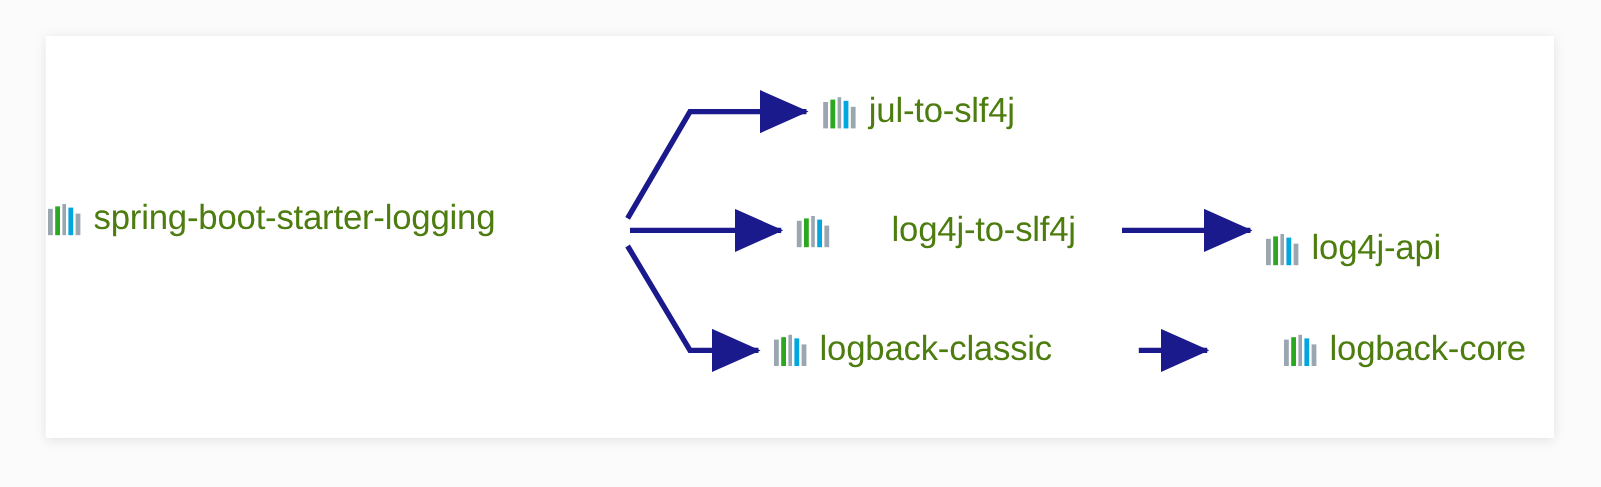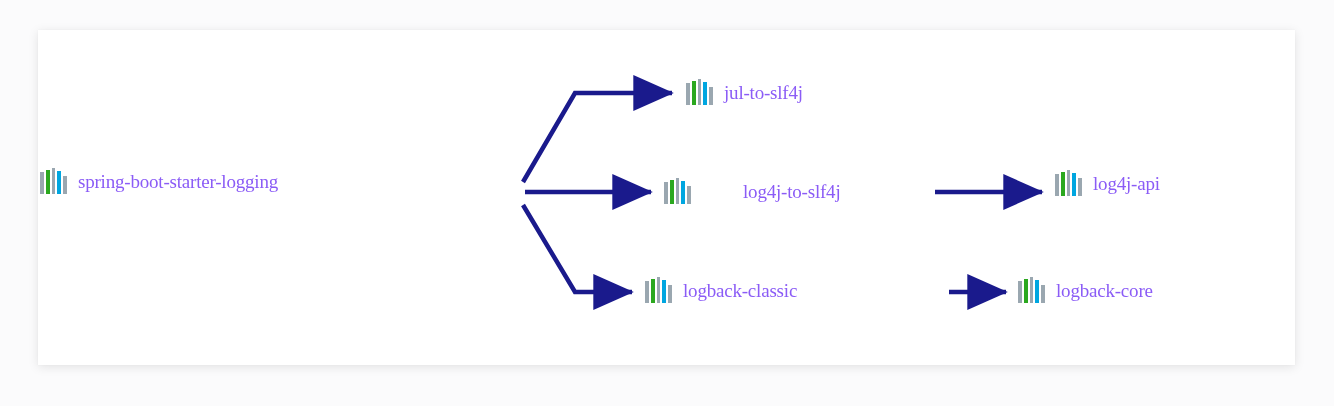--- a/index.html
+++ b/index.html
@@ -38,26 +38,25 @@
     pointer-events: none;
   }
   
   .node {
     position: absolute;
     display: flex;
     align-items: center;
     white-space: nowrap;
   }
   .node-label {
-    font-size: 19px;
+    font-size: 29px;
     line-height: 1;
-    color: #8b5cf6;
+    color: #4d7c0f;
     letter-spacing: -0.2px;
     margin-left: 11px;
-    font-family: Liberation Serif, serif;
   }
   
   .jar-icon {
     display: inline-flex;
     align-items: flex-end;
     height: 26px;
     width: 27px;
     flex: none;
   }
   .jar-icon i {
@@ -135,32 +134,32 @@
     <span class="jar-icon">
       <i class="b1" style="background:#9aa7b0"></i>
         <i class="b2" style="background:#2ba81f"></i>
         <i class="b3" style="background:#9aa7b0"></i>
         <i class="b4" style="background:#00a6e0"></i>
         <i class="b5" style="background:#9aa7b0"></i>
     </span>
     <span class="node-label">logback-classic</span>
   </div>
 
-  <div class="node" style="left:1055px; top:170px;">
+  <div class="node" style="left:1055px; top:193px;">
     <span class="jar-icon">
       <i class="b1" style="background:#9aa7b0"></i>
         <i class="b2" style="background:#2ba81f"></i>
         <i class="b3" style="background:#9aa7b0"></i>
         <i class="b4" style="background:#00a6e0"></i>
         <i class="b5" style="background:#9aa7b0"></i>
     </span>
     <span class="node-label">log4j-api</span>
   </div>
 
-  <div class="node" style="left:1018px; top:277px;">
+  <div class="node" style="left:1070px; top:277px;">
     <span class="jar-icon">
       <i class="b1" style="background:#9aa7b0"></i>
         <i class="b2" style="background:#2ba81f"></i>
         <i class="b3" style="background:#9aa7b0"></i>
         <i class="b4" style="background:#00a6e0"></i>
         <i class="b5" style="background:#9aa7b0"></i>
     </span>
     <span class="node-label">logback-core</span>
   </div>
 

